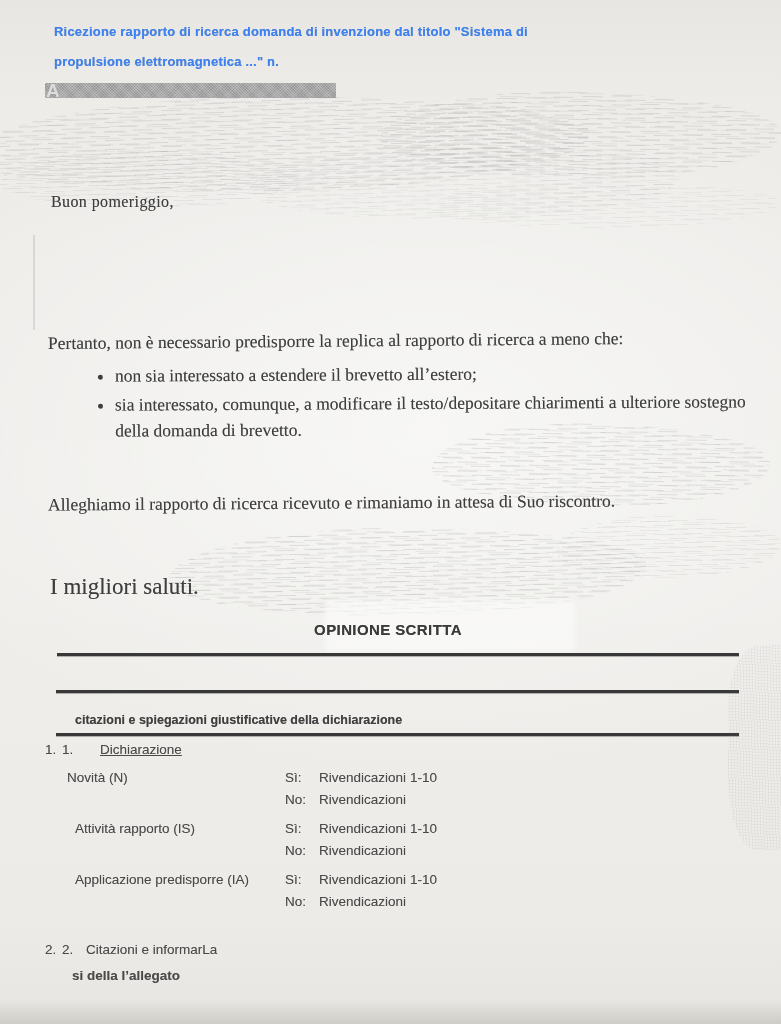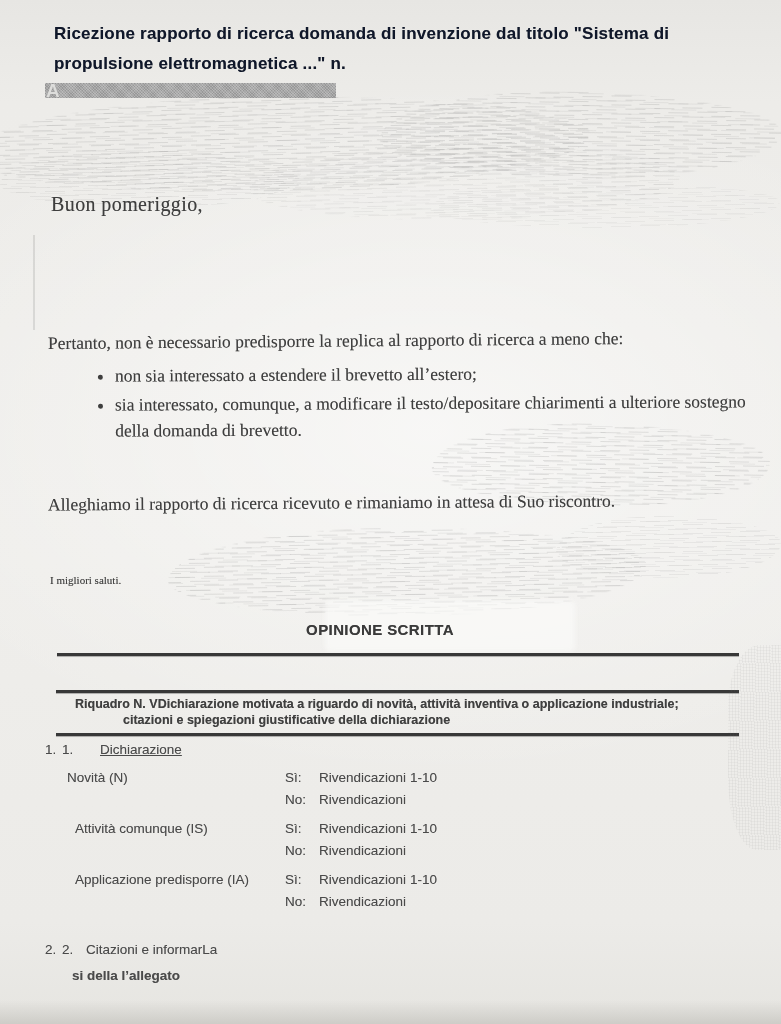--- a/index.html
+++ b/index.html
@@ -8,42 +8,42 @@
     background:
       radial-gradient(120% 55% at 55% 42%, rgba(255,255,255,.55), rgba(255,255,255,0) 62%),
       linear-gradient(180deg,#e7e6e3 0%,#edecE9 10%,#efeeeb 55%,#ecebe8 90%,#e6e5e1 100%);
   }
   .page{position:relative;width:781px;height:1024px;}
   .abs{position:absolute;}
   .sans{font-family:"Liberation Sans", sans-serif;color:#484848;}
   .serif{font-family:"Liberation Serif", serif;color:#3e3e3e;text-shadow:0 0 .6px rgba(70,70,70,.45);}
   .b{font-weight:700;}
 
-  .subject{font-family:"Liberation Sans", sans-serif;font-weight:700;font-size:17px;color:#0f172a;
+  .subject{font-family:"Liberation Sans", sans-serif;font-weight:700;font-size:13px;color:#3b82f6;
     text-shadow:0 0 .5px rgba(80,80,80,.5);letter-spacing:.2px;}
 
   .redaction-bar{left:45px;top:83px;width:291px;height:15px;background-color:#a7a7a7;
     background-image:
       repeating-linear-gradient(45deg, rgba(255,255,255,.20) 0 1px, transparent 1px 2px),
       repeating-linear-gradient(-45deg, rgba(90,90,90,.20) 0 1px, transparent 1px 2px);
     border-radius:1px;}
   .redaction-letter{left:46px;top:81px;font-family:"Liberation Sans",sans-serif;font-weight:700;
     font-size:19px;line-height:19px;color:#dddddb;text-shadow:0 0 1px rgba(130,130,130,.9);}
 
   .smudge{position:absolute;pointer-events:none;
     background-image:
       repeating-linear-gradient(-2deg, transparent 0 2.2px, rgba(128,128,128,.20) 2.2px 2.9px, transparent 2.9px 4.5px),
       repeating-linear-gradient(1.6deg, transparent 0 3.2px, rgba(140,140,140,.13) 3.2px 3.9px, transparent 3.9px 6.2px);
     border-radius:46% 54% 50% 50% / 58% 44% 56% 42%;
     filter:blur(.35px);}
   .smudge.soft{opacity:.55;}
   .wpatch{position:absolute;background:rgba(252,252,250,.62);filter:blur(2.5px);border-radius:6px;}
 
   .serif-p{font-size:17.5px;line-height:27px;}
-  .greeting{font-size:20px;letter-spacing:.4px;}
+  .greeting{font-size:16px;letter-spacing:.4px;}
 
   .bullets{margin:0;padding:0 0 0 22px;width:640px;font-size:17.5px;line-height:26.5px;}
   .bullets li{margin-bottom:2px;}
 
   .opinion-title{font-size:15px;letter-spacing:.4px;color:#3a3a3a;text-shadow:0 0 .5px rgba(60,60,60,.6);}
   .rule{height:2.5px;background:#383838;box-shadow:0 .5px .5px rgba(60,60,60,.35);}
   .boxhead{font-size:12.5px;line-height:16px;color:#3f3f3f;white-space:nowrap;
     text-shadow:0 0 .4px rgba(70,70,70,.55);}
 
   .tbl{font-size:13.5px;line-height:16px;color:#4a4a4a;text-shadow:0 0 .4px rgba(90,90,90,.4);}
@@ -85,48 +85,47 @@
     <li>sia interessato, comunque, a modificare il testo/depositare chiarimenti a ulteriore sostegno della domanda di brevetto.</li>
   </ul>
 
   <div class="smudge" style="left:432px;top:424px;width:338px;height:82px;transform:rotate(1deg);"></div>
 
   <div class="abs serif serif-p" style="left:48px;top:489px;width:720px;transform:rotate(-.4deg);">Alleghiamo il rapporto di ricerca ricevuto e rimaniamo in attesa di Suo riscontro.</div>
 
   <div class="smudge" style="left:168px;top:528px;width:478px;height:88px;transform:rotate(-.5deg);"></div>
   <div class="smudge soft" style="left:556px;top:516px;width:225px;height:62px;"></div>
 
-  <div class="abs serif" style="left:50px;top:574px;font-size:11px;">I migliori saluti.</div>
+  <div class="abs serif" style="left:50px;top:574px;font-size:23px;">I migliori saluti.</div>
 
   <div class="wpatch" style="left:325px;top:600px;width:250px;height:52px;"></div>
-  <div class="abs sans b opinion-title" style="left:0;top:621px;width:760px;text-align:center;">OPINIONE SCRITTA</div>
+  <div class="abs sans b opinion-title" style="left:0;top:621px;width:760px;text-align:center;padding-left:8px;">OPINIONE SCRITTA</div>
 
   <div class="abs rule" style="left:57px;top:653px;width:682px;"></div>
   <div class="abs rule" style="left:56px;top:690px;width:683px;"></div>
-  <div class="abs sans b boxhead" style="left:75px;top:696px;">Riquadro N. VDichiarazione motivata a riguardo di novità, attività inventiva o applicazione industriale;</div>
-  <div class="abs sans b boxhead" style="left:75px;top:712px;margin-left:48px;">citazioni e spiegazioni giustificative della dichiarazione</div>
+  <div class="abs sans b boxhead" style="left:75px;top:712px;">citazioni e spiegazioni giustificative della dichiarazione</div>
   <div class="abs rule" style="left:56px;top:733px;width:683px;"></div>
 
   <div class="edge-tex" style="left:728px;top:645px;width:53px;height:205px;"></div>
 
   <div class="abs sans tbl" style="left:45px;top:742px;">1.</div>
   <div class="abs sans tbl" style="left:62px;top:742px;">1.</div>
   <div class="abs sans tbl" style="left:100px;top:742px;text-decoration:underline;">Dichiarazione</div>
 
   <div class="abs" style="left:0;top:770px;width:781px;">
     <span class="abs sans tbl" style="left:67px;top:0;">Novità (N)</span>
     <span class="abs sans tbl" style="left:285px;top:0;">Sì:</span>
     <span class="abs sans tbl" style="left:319px;top:0;">Rivendicazioni</span>
     <span class="abs sans tbl" style="left:410px;top:0;">1-10</span>
     <span class="abs sans tbl" style="left:285px;top:22px;">No:</span>
     <span class="abs sans tbl" style="left:319px;top:22px;">Rivendicazioni</span>
   </div>
 
   <div class="abs" style="left:0;top:821px;width:781px;">
-    <span class="abs sans tbl" style="left:75px;top:0;">Attività comunque (IS)</span>
+    <span class="abs sans tbl" style="left:75px;top:0;">Attività rapporto (IS)</span>
     <span class="abs sans tbl" style="left:285px;top:0;">Sì:</span>
     <span class="abs sans tbl" style="left:319px;top:0;">Rivendicazioni</span>
     <span class="abs sans tbl" style="left:410px;top:0;">1-10</span>
     <span class="abs sans tbl" style="left:285px;top:22px;">No:</span>
     <span class="abs sans tbl" style="left:319px;top:22px;">Rivendicazioni</span>
   </div>
 
   <div class="abs" style="left:0;top:872px;width:781px;">
     <span class="abs sans tbl" style="left:75px;top:0;">Applicazione predisporre (IA)</span>
     <span class="abs sans tbl" style="left:285px;top:0;">Sì:</span>

